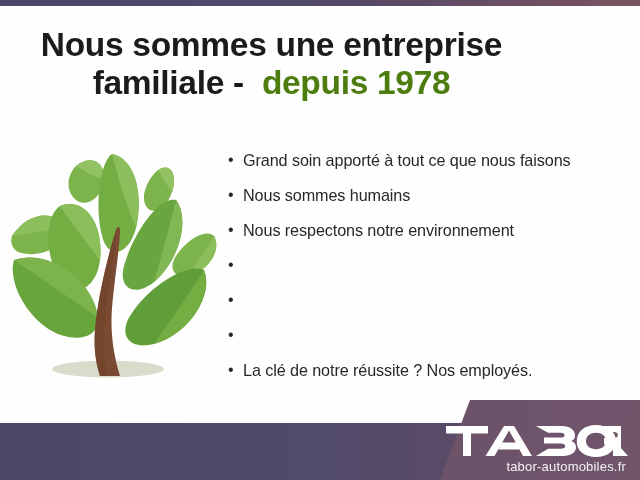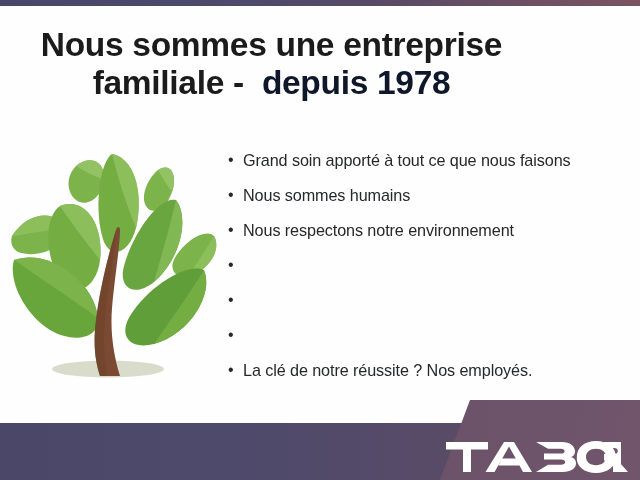--- a/index.html
+++ b/index.html
@@ -27,21 +27,21 @@
   .title-block{
     position:absolute;left:0;top:26px;width:543px;
     text-align:center;
     line-height:1.14;
     font-weight:bold;
     font-size:33.5px;
     letter-spacing:-0.3px;
     color:#1b1b1b;
   }
   .title-line{display:block;white-space:nowrap;}
-  .title-accent{color:#0f172a;}
+  .title-accent{color:#4d7c0f;}
 
   
   .tree-wrap{
     position:absolute;left:8px;top:148px;width:215px;height:245px;
   }
   .tree-wrap svg{display:block;width:215px;height:245px;}
 
   
   .bullets{
     position:absolute;left:228px;top:148px;width:400px;
@@ -208,15 +208,16 @@
       <path d="M2 2 H44 V9.5 H27 V32 H19 V9.5 H2 Z" fill="#ffffff"></path>
 
       <path d="M60 2 H70 L88 32 H79 L75.5 25.5 H54.5 L58.2 18.5 H71.8 L65 6.5 L50.5 32 H41.5 Z" fill="#ffffff"></path>
 
       <path d="M92 2 H118 C126 2 131 6 131 11.5 C131 14.7 129.3 16.6 126.6 17 C129.6 17.4 132 19.8 132 23.3 C132 28.6 127 32 119 32 H92 L104 24.8 H117 C119.6 24.8 121.2 23.9 121.2 22.1 C121.2 20.4 119.6 19.5 117 19.5 H100 V13.6 H117 C119.3 13.6 120.6 12.7 120.6 11.2 C120.6 9.7 119.3 8.8 117 8.8 H104 Z" fill="#ffffff"></path>
 
       <path d="M152 1 C163.5 1 172 7.7 172 17 C172 26.3 163.5 33 152 33 C140.5 33 132 26.3 132.8 17 C132.8 7.7 140.5 1 152 1 Z M152 8.8 C146.2 8.8 142 12.1 142 17 C142 21.9 146.2 25.2 152 25.2 C157.8 25.2 162 21.9 162 17 C162 12.1 157.8 8.8 152 8.8 Z" fill="#ffffff"></path>
 
       <path d="M172 2 H177 V32 H169 V20.5 H160 V14 H170 C172.4 14 173.8 12.7 173.8 10.9 C173.8 9.1 172.4 8 170 8 H160 V2 Z M172 18.5 L184 32 H174 L164.5 20.5 Z" fill="#ffffff"></path>
     </svg>
+    <span class="logo-url">tabor-automobiles.fr</span>
   </div>
 
 </div>
 
 </body></html>

